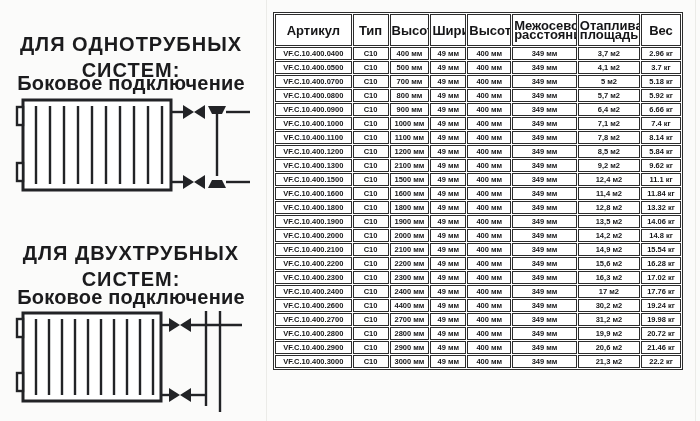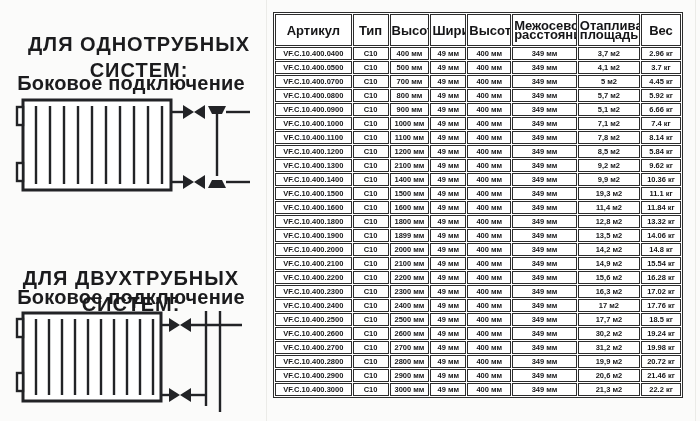--- a/index.html
+++ b/index.html
@@ -20,23 +20,23 @@
   .sec-title{
     position:absolute;left:0;width:262px;
     text-align:center;font-weight:800;font-size:20px;line-height:26px;
     letter-spacing:1px;color:#1b1b1d;
   }
   .sec-subtitle{
     position:absolute;left:0;width:262px;
     text-align:center;font-weight:800;font-size:20px;line-height:22px;
     letter-spacing:0.2px;color:#1b1b1d;
   }
-  #title1{top:14px;margin-left:8px;}
+  #title1{top:14px;}
   #subtitle1{top:72px;}
-  #title2{top:248px;}
+  #title2{top:223px;}
   #subtitle2{top:286px;}
   .diagram{position:absolute;left:12px;}
   #diagram1{top:97px;}
   #diagram2{top:308px;}
   .diagram line,.diagram rect{stroke:#222326;}
   .diagram polygon,.diagram path{fill:#222326;}
 
   
   .table-wrap{position:absolute;left:273px;top:12px;}
   table.specs{
@@ -214,40 +214,40 @@
             <td>3.7 кг</td>
           </tr>
           <tr>
             <td>VF.C.10.400.0700</td>
             <td>C10</td>
             <td>700 мм</td>
             <td>49 мм</td>
             <td>400 мм</td>
             <td>349 мм</td>
             <td>5 м2</td>
-            <td>4.45 кг</td>
+            <td>5.18 кг</td>
           </tr>
           <tr>
             <td>VF.C.10.400.0800</td>
             <td>C10</td>
             <td>800 мм</td>
             <td>49 мм</td>
             <td>400 мм</td>
             <td>349 мм</td>
             <td>5,7 м2</td>
             <td>5.92 кг</td>
           </tr>
           <tr>
             <td>VF.C.10.400.0900</td>
             <td>C10</td>
             <td>900 мм</td>
             <td>49 мм</td>
             <td>400 мм</td>
             <td>349 мм</td>
-            <td>5,1 м2</td>
+            <td>6,4 м2</td>
             <td>6.66 кг</td>
           </tr>
           <tr>
             <td>VF.C.10.400.1000</td>
             <td>C10</td>
             <td>1000 мм</td>
             <td>49 мм</td>
             <td>400 мм</td>
             <td>349 мм</td>
             <td>7,1 м2</td>
@@ -277,37 +277,27 @@
             <td>VF.C.10.400.1300</td>
             <td>C10</td>
             <td>2100 мм</td>
             <td>49 мм</td>
             <td>400 мм</td>
             <td>349 мм</td>
             <td>9,2 м2</td>
             <td>9.62 кг</td>
           </tr>
           <tr>
-            <td>VF.C.10.400.1400</td>
-            <td>C10</td>
-            <td>1400 мм</td>
-            <td>49 мм</td>
-            <td>400 мм</td>
-            <td>349 мм</td>
-            <td>9,9 м2</td>
-            <td>10.36 кг</td>
-          </tr>
-          <tr>
             <td>VF.C.10.400.1500</td>
             <td>C10</td>
             <td>1500 мм</td>
             <td>49 мм</td>
             <td>400 мм</td>
             <td>349 мм</td>
-            <td>19,3 м2</td>
+            <td>12,4 м2</td>
             <td>11.1 кг</td>
           </tr>
           <tr>
             <td>VF.C.10.400.1600</td>
             <td>C10</td>
             <td>1600 мм</td>
             <td>49 мм</td>
             <td>400 мм</td>
             <td>349 мм</td>
             <td>11,4 м2</td>
@@ -319,21 +309,21 @@
             <td>1800 мм</td>
             <td>49 мм</td>
             <td>400 мм</td>
             <td>349 мм</td>
             <td>12,8 м2</td>
             <td>13.32 кг</td>
           </tr>
           <tr>
             <td>VF.C.10.400.1900</td>
             <td>C10</td>
-            <td>1899 мм</td>
+            <td>1900 мм</td>
             <td>49 мм</td>
             <td>400 мм</td>
             <td>349 мм</td>
             <td>13,5 м2</td>
             <td>14.06 кг</td>
           </tr>
           <tr>
             <td>VF.C.10.400.2000</td>
             <td>C10</td>
             <td>2000 мм</td>
@@ -377,33 +367,23 @@
             <td>VF.C.10.400.2400</td>
             <td>C10</td>
             <td>2400 мм</td>
             <td>49 мм</td>
             <td>400 мм</td>
             <td>349 мм</td>
             <td>17 м2</td>
             <td>17.76 кг</td>
           </tr>
           <tr>
-            <td>VF.C.10.400.2500</td>
-            <td>C10</td>
-            <td>2500 мм</td>
-            <td>49 мм</td>
-            <td>400 мм</td>
-            <td>349 мм</td>
-            <td>17,7 м2</td>
-            <td>18.5 кг</td>
-          </tr>
-          <tr>
             <td>VF.C.10.400.2600</td>
             <td>C10</td>
-            <td>2600 мм</td>
+            <td>4400 мм</td>
             <td>49 мм</td>
             <td>400 мм</td>
             <td>349 мм</td>
             <td>30,2 м2</td>
             <td>19.24 кг</td>
           </tr>
           <tr>
             <td>VF.C.10.400.2700</td>
             <td>C10</td>
             <td>2700 мм</td>

